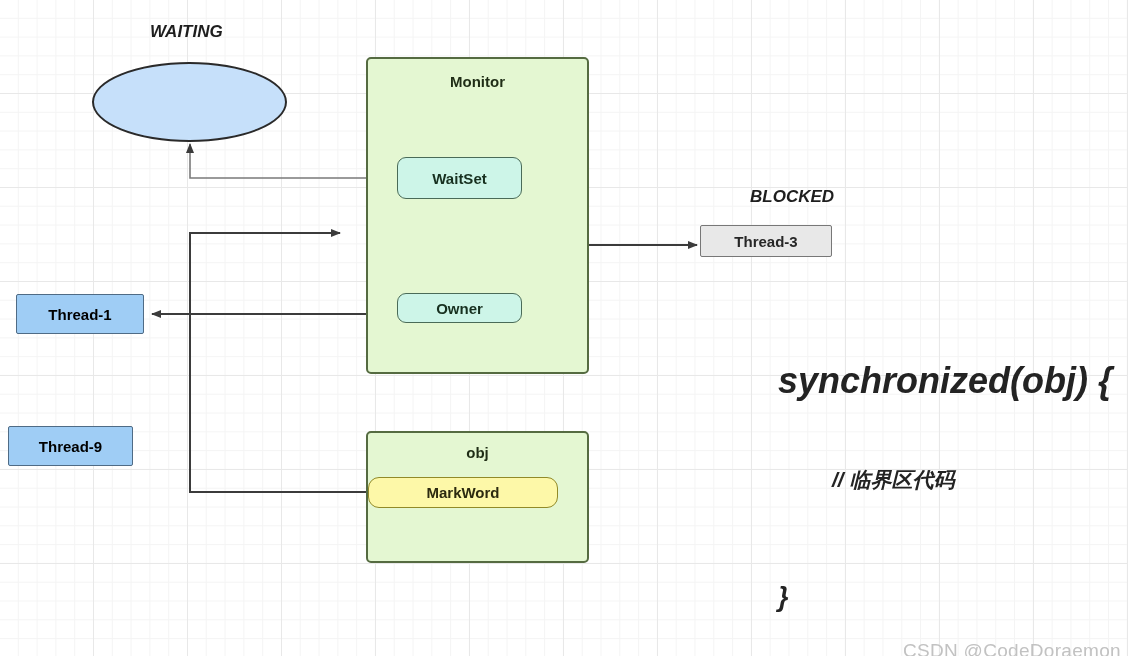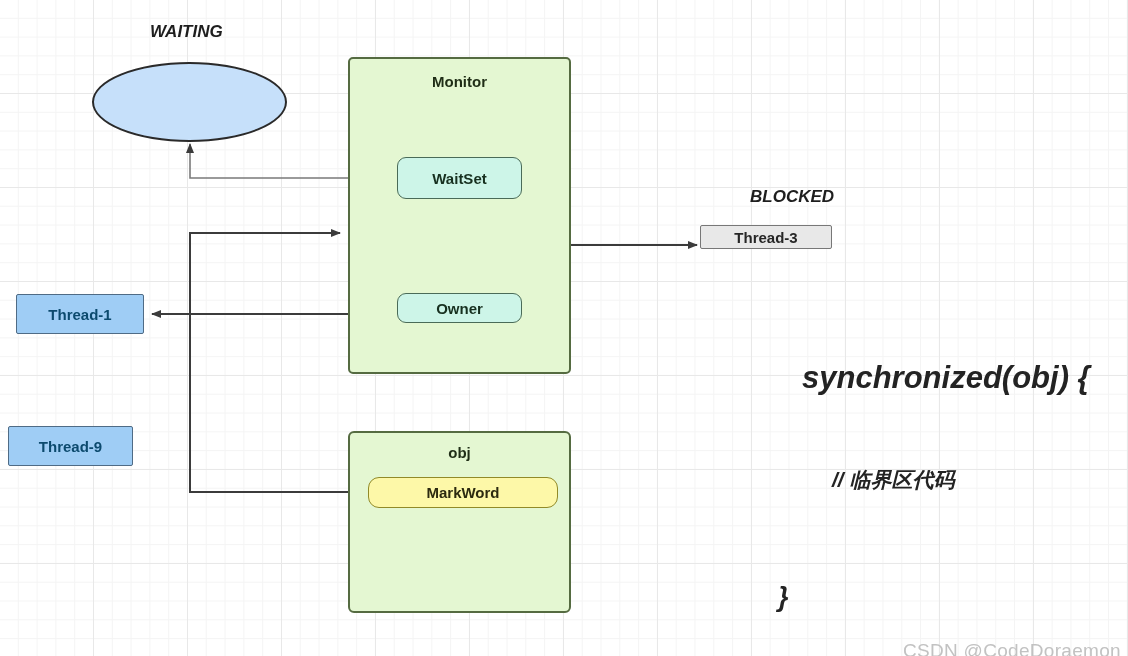--- a/index.html
+++ b/index.html
@@ -44,20 +44,21 @@
     align-items: center;
     justify-content: center;
     text-align: center;
   }
   
   .container-box {
     background: #e4f7d2;
     border: 2px solid #556b41;
     border-radius: 5px;
     display: block;
+    margin-left: 18px;
   }
   .container-title {
     position: absolute;
     left: 0;
     right: 0;
     text-align: center;
     font-weight: bold;
     font-size: 15px;
     color: #1f2d16;
   }
@@ -79,21 +80,21 @@
     font-size: 15px;
     color: #2c2a10;
   }
   
   .blue-box {
     background: #9fcdf5;
     border: 1.5px solid #4f6b85;
     border-radius: 2px;
     font-weight: bold;
     font-size: 15px;
-    color: #0c4a6e;
+    color: #000000;
   }
   
   .grey-box {
     background: #e8e8e8;
     border: 1.5px solid #777777;
     border-radius: 2px;
     font-weight: bold;
     font-size: 15px;
     color: #262626;
   }
@@ -112,21 +113,21 @@
     color: #1e1e1e;
     white-space: nowrap;
   }
   .code-label {
     position: absolute;
     font-style: italic;
     font-weight: bold;
     color: #232323;
     white-space: nowrap;
   }
-  .code-lg { font-size: 31px; margin-left: 24px; }
+  .code-lg { font-size: 36px; }
   .code-md { font-size: 21px; }
   .code-brace { font-size: 27px; }
   .watermark {
     position: absolute;
     font-size: 19px;
     color: #c2c2c2;
     white-space: nowrap;
     letter-spacing: 0.3px;
   }
 </style>
@@ -174,39 +175,39 @@
 
   <div class="node mint-box" style="left:397px; top:157px; width:125px; height:42px;">
     <span>WaitSet</span>
   </div>
 
 
   <div class="node mint-box" style="left:397px; top:293px; width:125px; height:30px;">
     <span>Owner</span>
   </div>
 
-  <div class="node container-box" style="left:348px; top:431px; width:223px; height:182px;border-radius:6px;">
+  <div class="node container-box" style="left:348px; top:431px; width:223px; height:132px;">
     <div class="container-title" style="top:11px;">obj</div>
   </div>
 
   <div class="node yellow-box" style="left:368px; top:477px; width:190px; height:31px;border-radius:11px;">
     <span>MarkWord</span>
   </div>
 
   <div class="node blue-box" style="left:16px; top:294px; width:128px; height:40px;">
     <span>Thread-1</span>
   </div>
 
   <div class="node blue-box" style="left:8px; top:426px; width:125px; height:40px;">
     <span>Thread-9</span>
   </div>
 
   <div class="state-label" style="left:750px; top:187px;">BLOCKED</div>
 
-  <div class="node grey-box" style="left:700px; top:225px; width:132px; height:24px;">
+  <div class="node grey-box" style="left:700px; top:225px; width:132px; height:32px;">
     <span>Thread-3</span>
   </div>
 
   <div class="code-label code-lg" style="left:778px; top:360px;">synchronized(obj) {</div>
 
   <div class="code-label code-md" style="left:832px; top:466px;">// 临界区代码</div>
 
   <div class="code-label code-brace" style="left:778px; top:582px;">}</div>
 
   <div class="watermark" style="left:903px; top:640px;">CSDN @CodeDoraemon</div>

